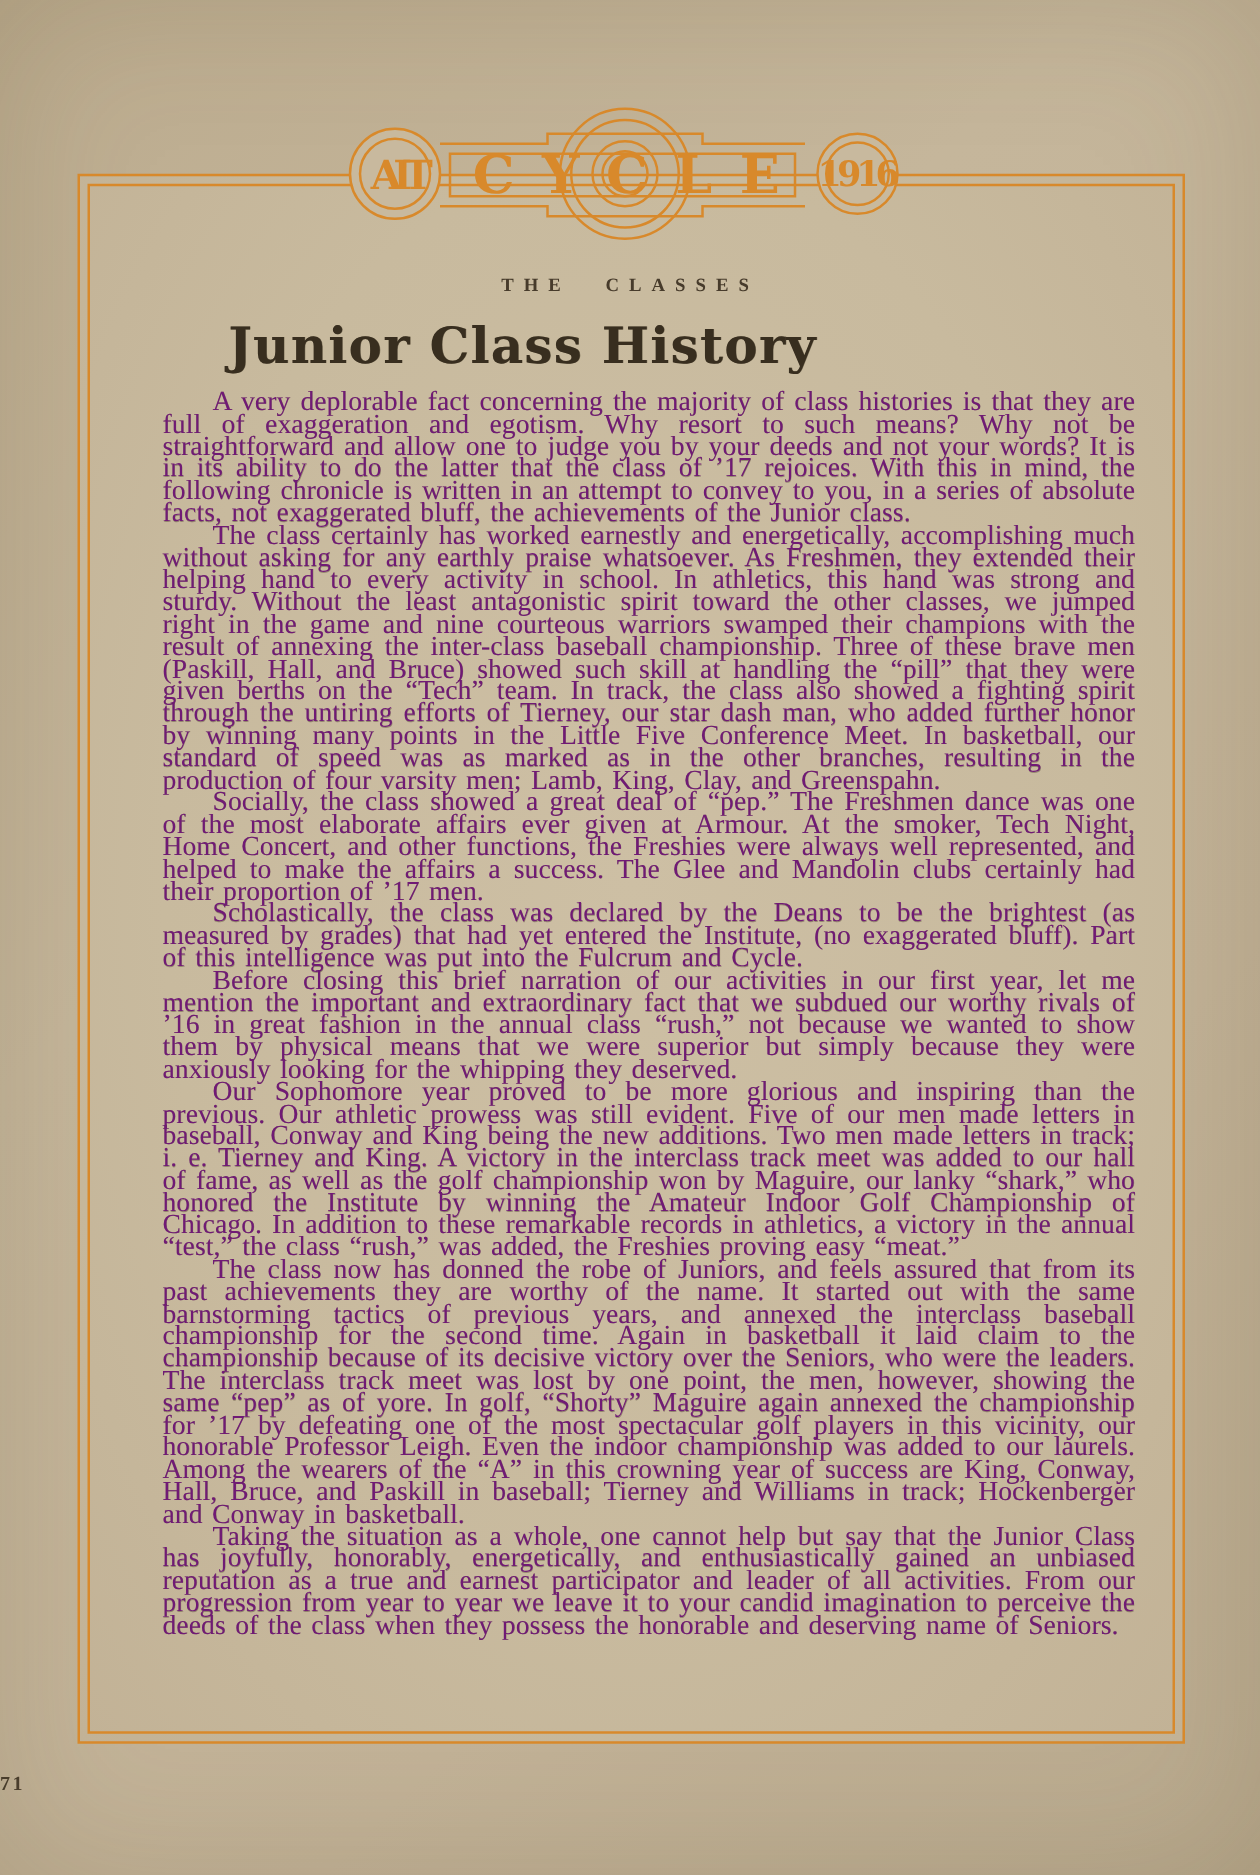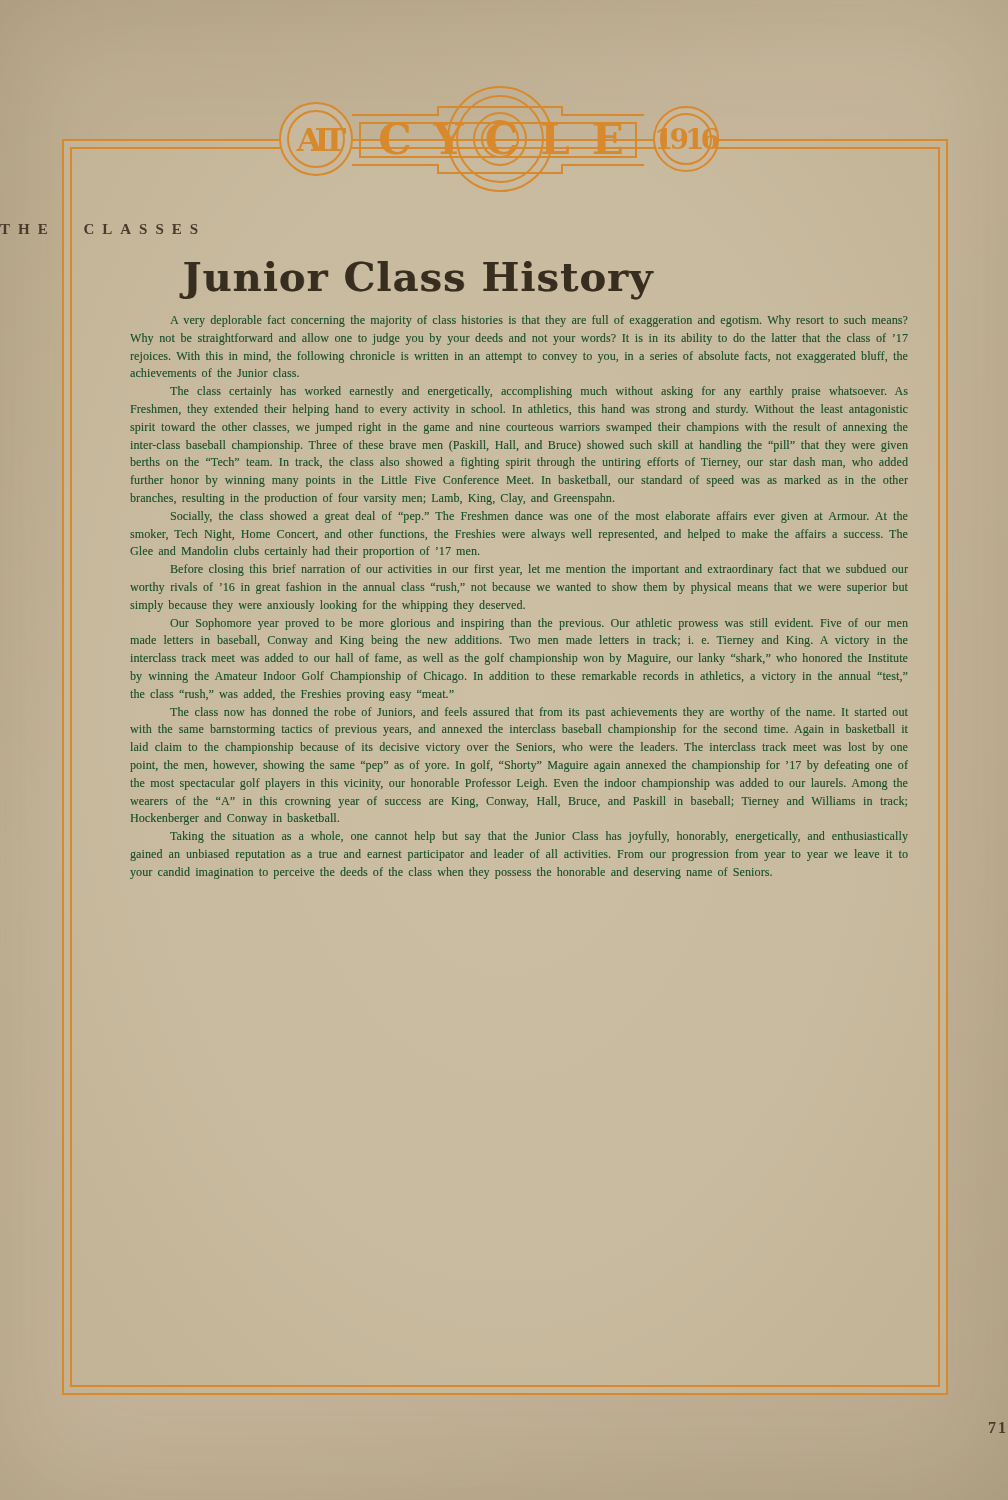--- a/index.html
+++ b/index.html
@@ -26,49 +26,50 @@
   .border-inner {
     position: absolute; left: 70px; top: 147px; width: 866px; height: 1236px;
     border: 2px solid #d8892b;
   }
   .ornament {
     position: absolute; left: 268px; top: 85px; width: 470px; height: 118px;
   }
   .ornament text { font-family: "DejaVu Serif", serif; }
   .section-heading {
     position: absolute; top: 221px; left: 0; width: 1008px;
+    text-align: center;
     font-size: 15px; font-weight: bold;
     letter-spacing: 8px; word-spacing: 16px;
     color: #473b2b;
   }
   .page-title {
     position: absolute; top: 253px; left: 0; width: 836px;
     text-align: center;
     font-family: "DejaVu Serif", serif;
     font-size: 40px; font-weight: bold;
     letter-spacing: 1px;
     color: #382e1f;
     text-shadow: 0.4px 0.4px 0 rgba(45,35,18,0.45);
   }
   .body-text {
     position: absolute; left: 130px; top: 312px; width: 778px;
-    color: #14532d;
-    font-size: 12px; line-height: 17.8px;
+    color: #701a75;
+    font-size: 22px; line-height: 17.8px;
     text-align: justify;
     text-shadow: 0.25px 0.25px 0 rgba(50,38,20,0.35);
   }
   .body-text p {
     margin: 0;
     text-indent: 40px;
     word-spacing: 2px;
     letter-spacing: 0.1px;
   }
   .page-number {
     position: absolute; top: 1419px; left: 0; width: 1008px;
-    text-align: right;
+    text-align: left;
     font-size: 16px; font-weight: bold;
     letter-spacing: 2px;
     color: #493d2c;
   }
 </style>
 </head>
 <body>
 
 <div class="paper-outer"></div>
 <div class="paper-inner"></div>
@@ -107,19 +108,20 @@
 </svg>
 
 <div class="section-heading">THE CLASSES</div>
 
 <div class="page-title">Junior Class History</div>
 
 <div class="body-text">
   <p>A very deplorable fact concerning the majority of class histories is that they are full of exaggeration and egotism. Why resort to such means? Why not be straightforward and allow one to judge you by your deeds and not your words? It is in its ability to do the latter that the class of ’17 rejoices. With this in mind, the following chronicle is written in an attempt to convey to you, in a series of absolute facts, not exaggerated bluff, the achievements of the Junior class.</p>
   <p>The class certainly has worked earnestly and energetically, accomplishing much without asking for any earthly praise whatsoever. As Freshmen, they extended their helping hand to every activity in school. In athletics, this hand was strong and sturdy. Without the least antagonistic spirit toward the other classes, we jumped right in the game and nine courteous warriors swamped their champions with the result of annexing the inter-class baseball championship. Three of these brave men (Paskill, Hall, and Bruce) showed such skill at handling the “pill” that they were given berths on the “Tech” team. In track, the class also showed a fighting spirit through the untiring efforts of Tierney, our star dash man, who added further honor by winning many points in the Little Five Conference Meet. In basketball, our standard of speed was as marked as in the other branches, resulting in the production of four varsity men; Lamb, King, Clay, and Greenspahn.</p>
   <p>Socially, the class showed a great deal of “pep.” The Freshmen dance was one of the most elaborate affairs ever given at Armour. At the smoker, Tech Night, Home Concert, and other functions, the Freshies were always well represented, and helped to make the affairs a success. The Glee and Mandolin clubs certainly had their proportion of ’17 men.</p>
+  <p>Scholastically, the class was declared by the Deans to be the brightest (as measured by grades) that had yet entered the Institute, (no exaggerated bluff). Part of this intelligence was put into the Fulcrum and Cycle.</p>
   <p>Before closing this brief narration of our activities in our first year, let me mention the important and extraordinary fact that we subdued our worthy rivals of ’16 in great fashion in the annual class “rush,” not because we wanted to show them by physical means that we were superior but simply because they were anxiously looking for the whipping they deserved.</p>
   <p>Our Sophomore year proved to be more glorious and inspiring than the previous. Our athletic prowess was still evident. Five of our men made letters in baseball, Conway and King being the new additions. Two men made letters in track; i.&nbsp;e. Tierney and King. A victory in the interclass track meet was added to our hall of fame, as well as the golf championship won by Maguire, our lanky “shark,” who honored the Institute by winning the Amateur Indoor Golf Championship of Chicago. In addition to these remarkable records in athletics, a victory in the annual “test,” the class “rush,” was added, the Freshies proving easy “meat.”</p>
   <p>The class now has donned the robe of Juniors, and feels assured that from its past achievements they are worthy of the name. It started out with the same barnstorming tactics of previous years, and annexed the interclass baseball championship for the second time. Again in basketball it laid claim to the championship because of its decisive victory over the Seniors, who were the leaders. The interclass track meet was lost by one point, the men, however, showing the same “pep” as of yore. In golf, “Shorty” Maguire again annexed the championship for ’17 by defeating one of the most spectacular golf players in this vicinity, our honorable Professor Leigh. Even the indoor championship was added to our laurels. Among the wearers of the “A” in this crowning year of success are King, Conway, Hall, Bruce, and Paskill in baseball; Tierney and Williams in track; Hockenberger and Conway in basketball.</p>
   <p>Taking the situation as a whole, one cannot help but say that the Junior Class has joyfully, honorably, energetically, and enthusiastically gained an unbiased reputation as a true and earnest participator and leader of all activities. From our progression from year to year we leave it to your candid imagination to perceive the deeds of the class when they possess the honorable and deserving name of Seniors.</p>
 </div>
 
 <div class="page-number">71</div>
 
 </body></html>

